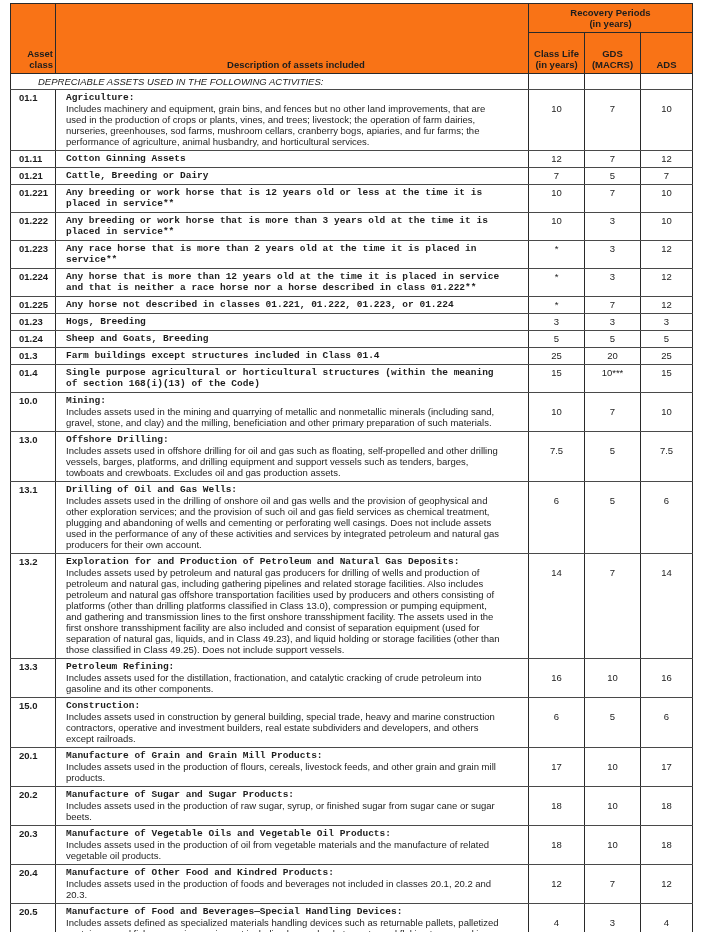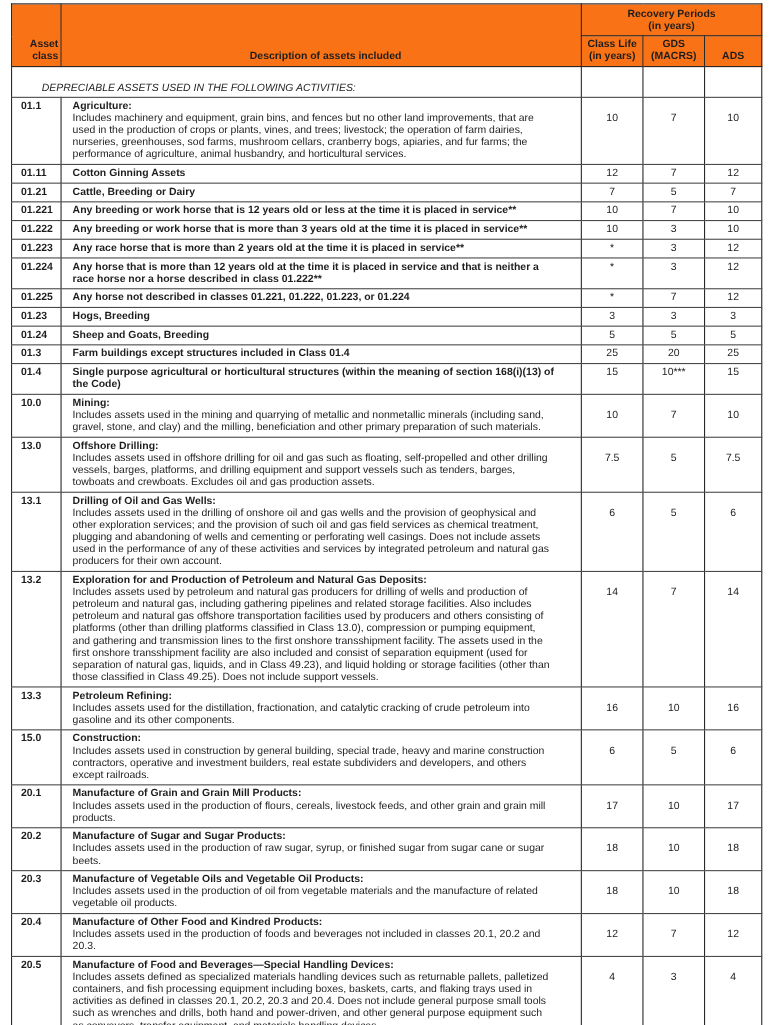--- a/index.html
+++ b/index.html
@@ -46,38 +46,38 @@
   th.th-desc {
     vertical-align: bottom; text-align: center;
     padding: 2px 2px 3px 10px;
   }
   th.th-rp {
     text-align: center; vertical-align: middle;
     padding: 3px 2px; white-space: pre-line; height: 26px;
   }
   th.th-sub {
     text-align: center; vertical-align: bottom;
-    padding: 2px 1px 3px 1px; white-space: pre-line; height: 23px;
+    padding: 15px 1px 3px 1px; white-space: pre-line; height: 23px;
   }
 
   td.section-cell {
     font-style: italic;
-    padding: 14px 2px 2px 27px;
+    padding: 2px 2px 2px 27px;
   }
 
   td.asset-cell {
     vertical-align: top; text-align: left;
     font-weight: bold;
     padding: 2px 2px 1px 8px;
   }
   td.desc-cell {
     vertical-align: top; text-align: left;
     padding: 2px 24px 3px 10px;
   }
-  .desc-title { display: block; font-weight: bold; }
+  .desc-title { display: block; font-weight: bold; font-family: Liberation Mono, monospace; }
   .desc-body  { display: block; font-weight: normal; }
   td.num {
     vertical-align: top; text-align: center;
     padding: 2px 2px 1px 2px;
   }
   tr.has-body td.num { padding-top: 13px; }
 </style>
 </head>
 <body>
 

